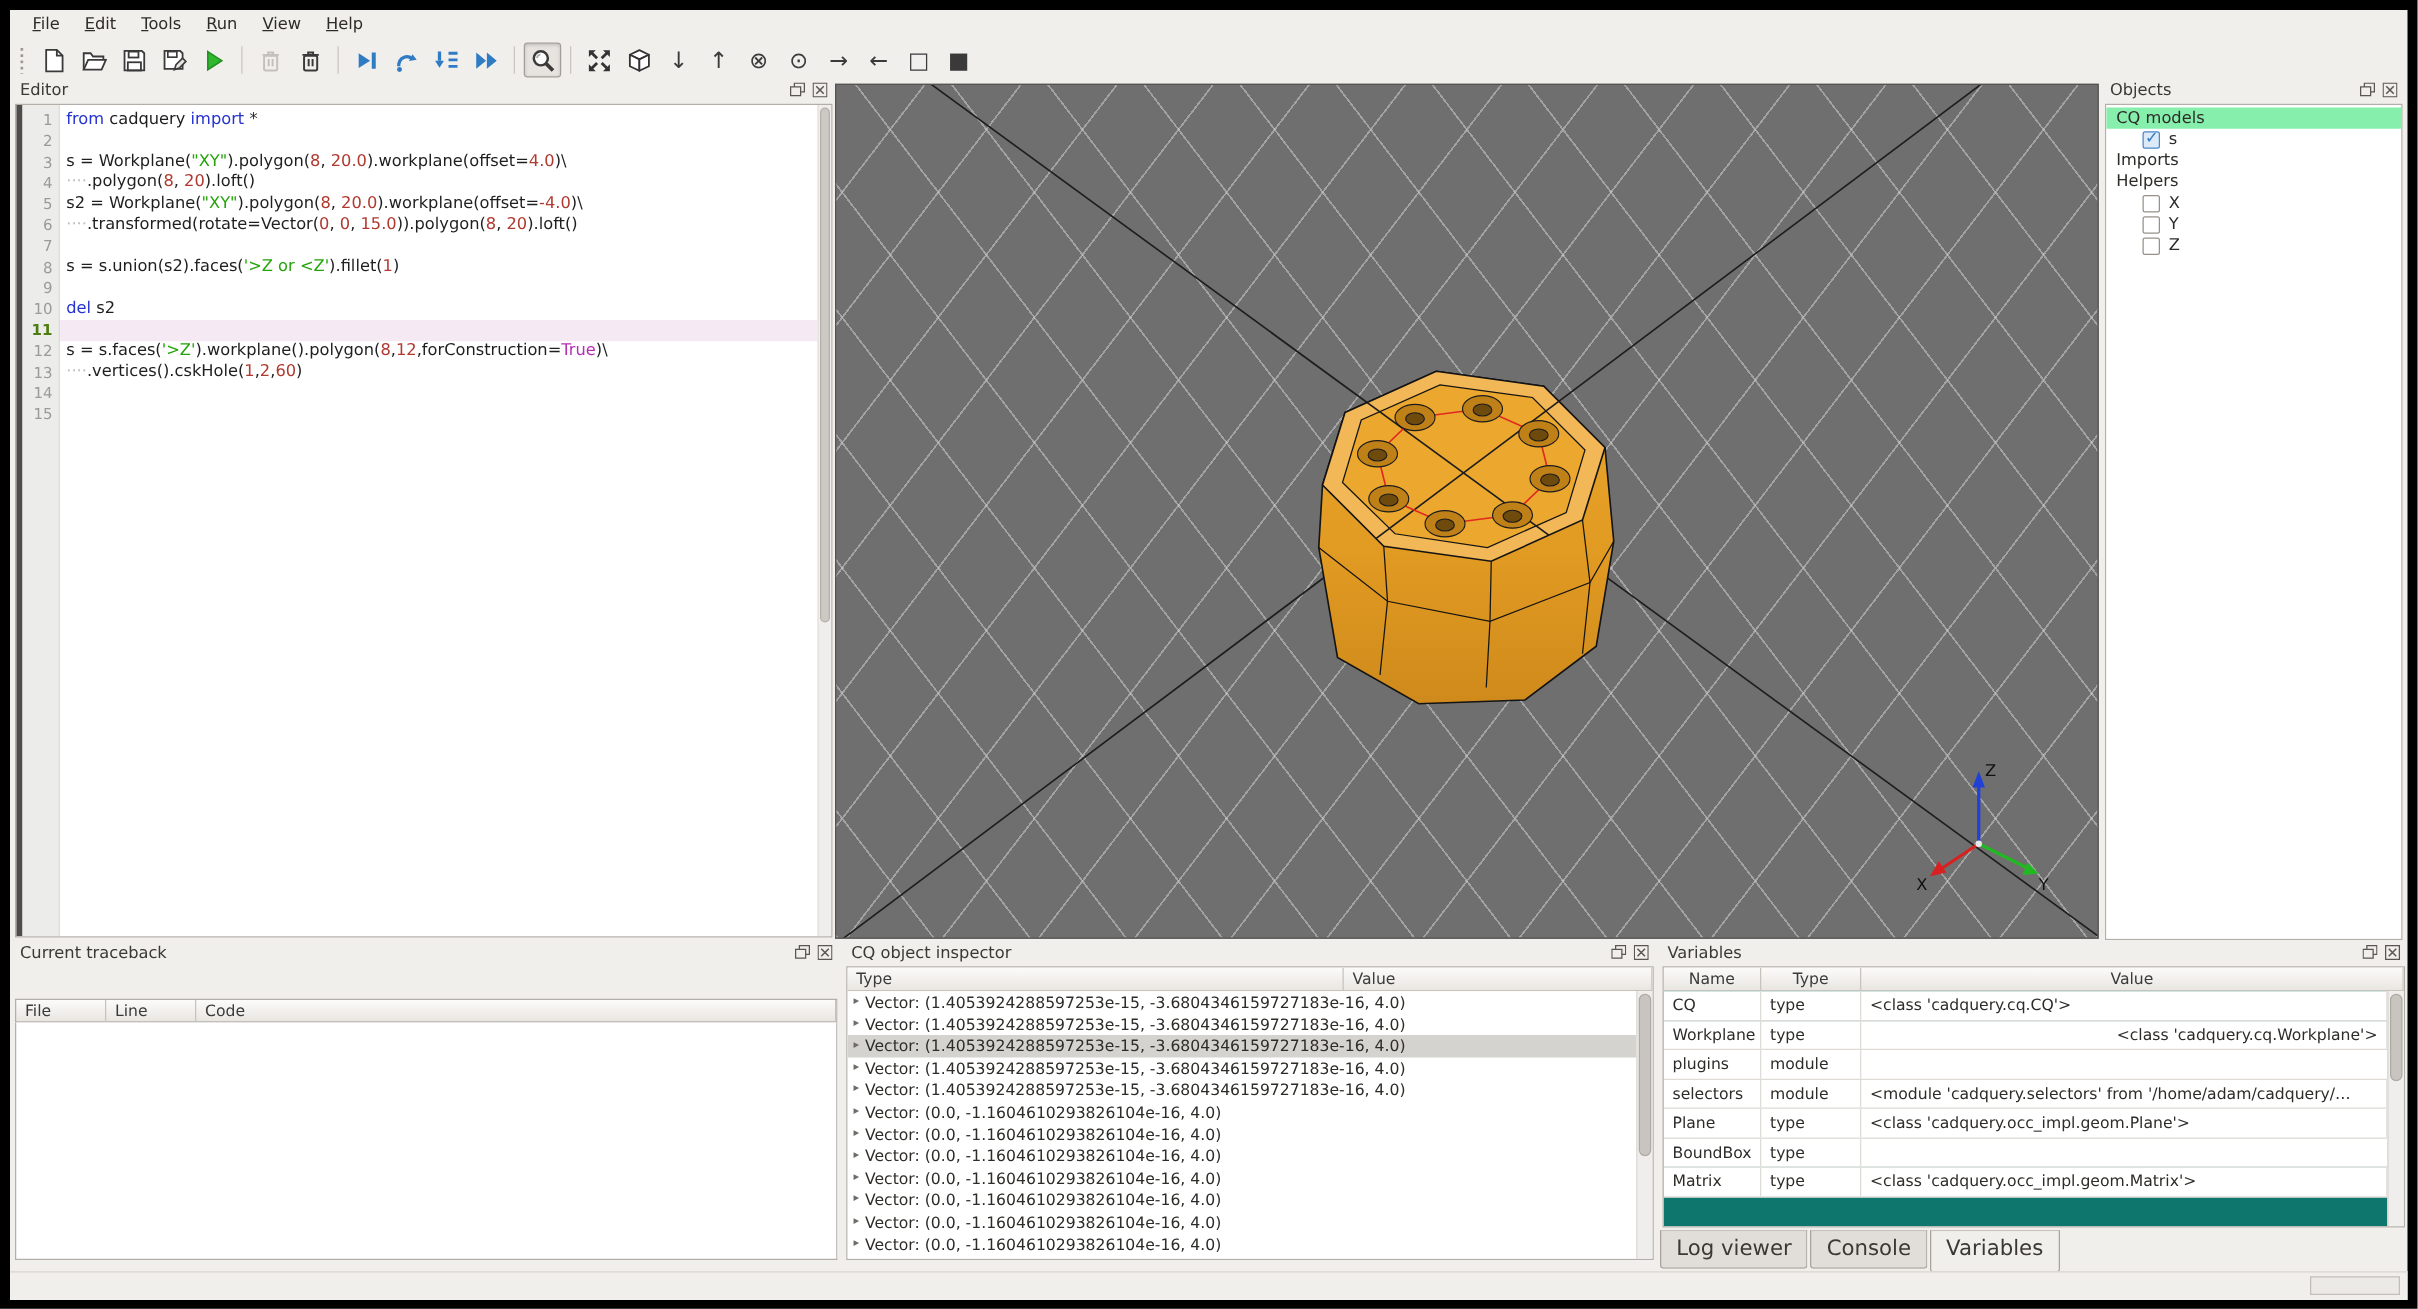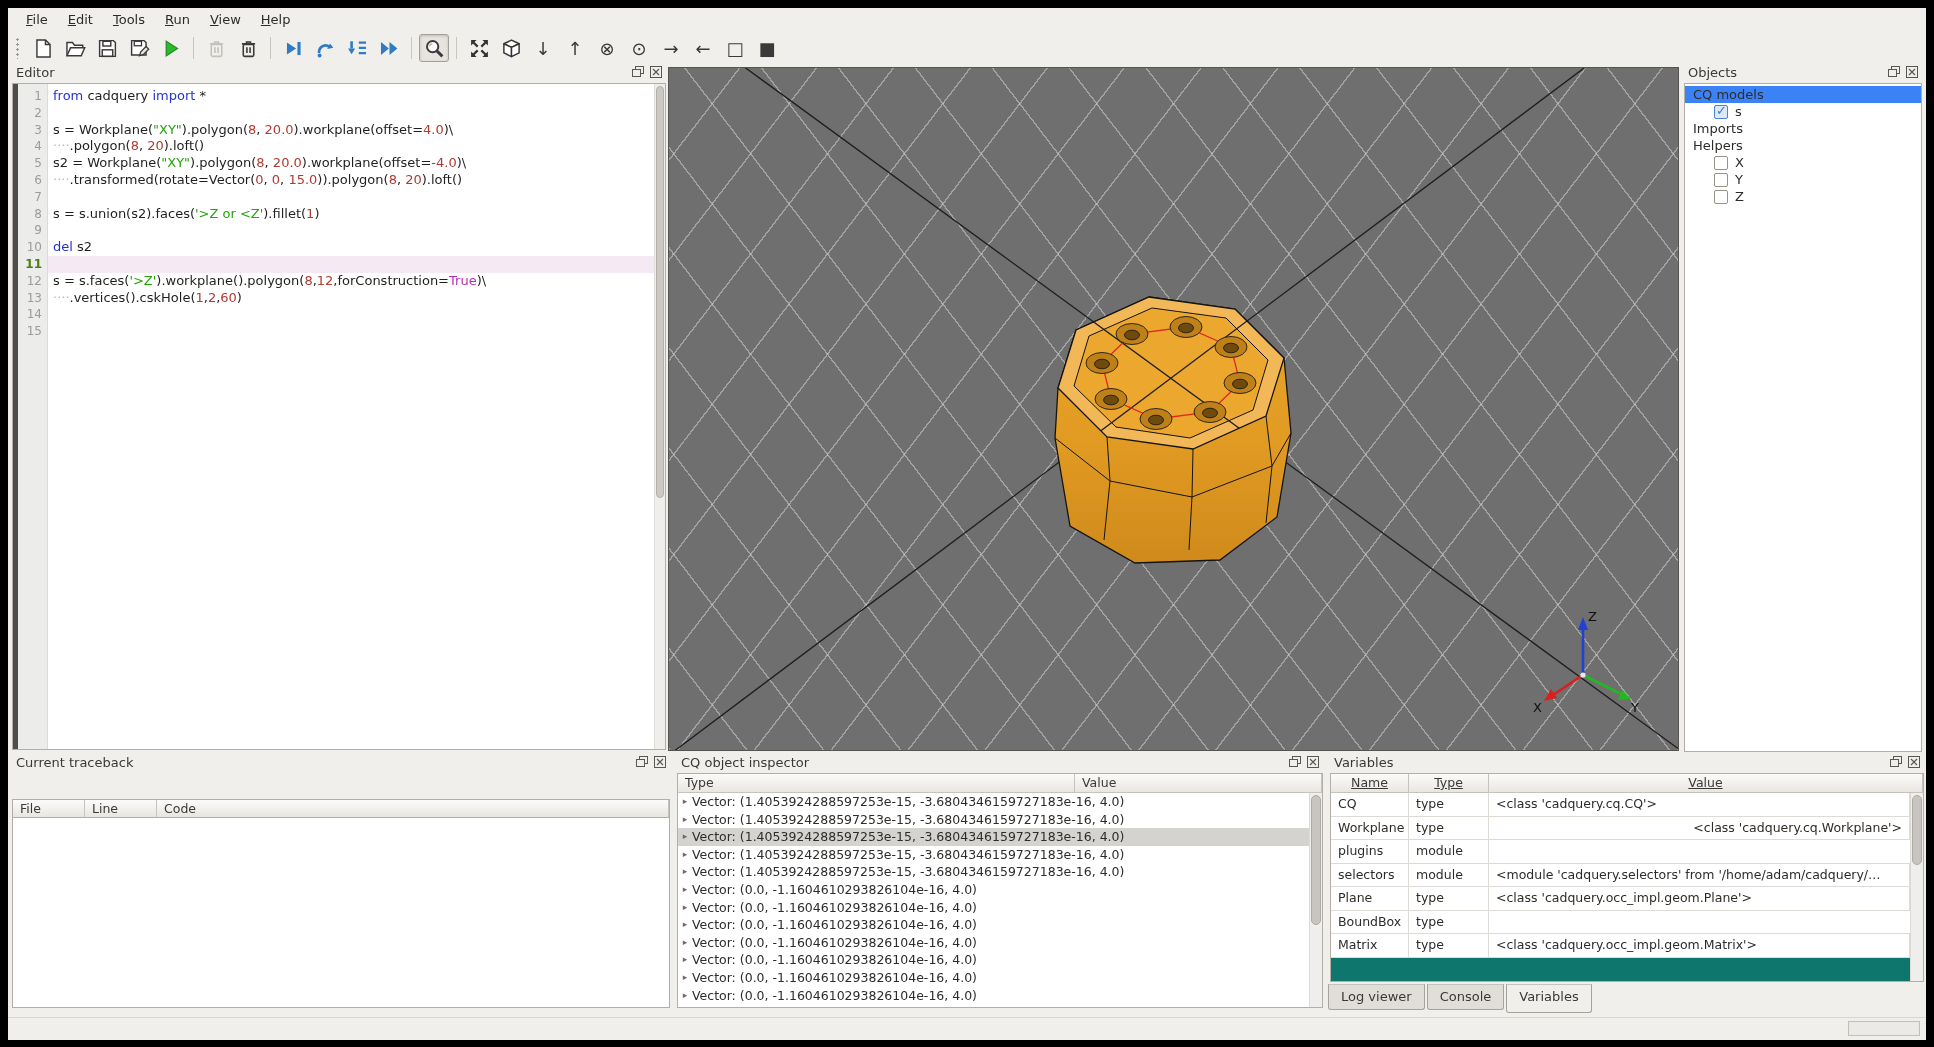--- a/index.html
+++ b/index.html
@@ -53,50 +53,50 @@
   #viewport { position:absolute; left:660px; top:59px; width:1011px; height:684px; background:#6f6f6f; border:1px solid #57544f; overflow:hidden; }
   #viewport .grid { position:absolute; inset:0;
     background-image:
       repeating-linear-gradient(52.5deg, rgba(212,212,212,.50) 0 1.4px, transparent 1.4px 61px),
       repeating-linear-gradient(-52.5deg, rgba(212,212,212,.50) 0 1.4px, transparent 1.4px 61px); }
   #viewport svg { position:absolute; inset:0; }
 
   
   .hdr { display:flex; height:19px; background:linear-gradient(#fcfbfa,#e9e6e1); border-bottom:1px solid #c6c2bc; font-size:12.5px; color:#3a3a3a; }
   .hc { padding:1px 7px; border-right:1px solid #c6c2bc; white-space:nowrap; overflow:hidden; }
-  .hc.center { text-align:center;text-decoration:underline; }
+  .hc.center { text-align:center; }
   .tbl-body { background:#fff; }
 
   
   #traceback-dock .hdr { margin-top:26px; }
 
   
   .insp-rows { position:absolute; top:19px; bottom:0; left:0; right:13px; background:#fff; }
   .insp-row { height:17.6px; line-height:17.6px; font-size:12.5px; white-space:nowrap; display:flex; align-items:center; }
   .insp-row .arr { color:#6f6b66; font-size:9px; width:14px; text-align:center; }
   .insp-row.sel { background:#d5d3d0; }
   .vscroll { position:absolute; top:19px; bottom:0; right:0; width:13px; background:#f0eeec; border-left:1px solid #ddd9d4; }
   .vthumb { position:absolute; left:1px; right:1px; background:#c8c5c0; border:1px solid #aeaaa4; border-radius:5px; }
 
   
   .var-row { display:flex; height:23.5px; line-height:22px; font-size:12.5px; background:#fff; border-bottom:1px solid #dedbd6; }
   .vc { padding:0 7px; border-right:1px solid #dedbd6; white-space:nowrap; overflow:hidden; }
 
   
   .tree { padding-top:2px; font-size:13px; background:#fff; position:absolute; inset:0; }
   .tree-row { height:17px; display:flex; align-items:center; padding-left:8px; }
-  .tree-row.group-hl { background:#3b82f6; }
+  .tree-row.group-hl { background:#86efac; }
   .tree-row.indent { padding-left:29px; }
   .cb { width:14px; height:14px; border:1px solid #969189; border-radius:2px; background:#fff; margin-right:7px; position:relative; flex:none; }
   .cb.checked { border-color:#4a86c8; background:#dce9f7; }
   .cb.checked::after { content:"✓"; position:absolute; left:1px; top:-3px; font-size:13px; font-weight:bold; color:#3b7ec6; }
 
   
   #tabbar { position:absolute; left:1320px; top:976px; height:30px; display:flex; align-items:flex-start; }
-  .tab { padding:4px 12px 5px; font-size:13px; border:1px solid #a7a39c; border-top:1px solid #c6c2bc; background:#e1ded9; margin-right:2px; border-radius:0 0 3px 3px; color:#3b3935; }
+  .tab { padding:4px 12px 5px; font-size:17px; border:1px solid #a7a39c; border-top:1px solid #c6c2bc; background:#e1ded9; margin-right:2px; border-radius:0 0 3px 3px; color:#3b3935; }
   .tab.active { background:#f1efec; padding-bottom:8px; }
 
   
   .statusbar { position:absolute; left:0; top:1009px; width:1918px; height:23px; background:#f1efec; border-top:1px solid #d9d5cf; }
   .status-grip { position:absolute; right:6px; top:3px; width:72px; height:15px; border:1px solid #c3bfb8; background:#eceae6; }
 </style>
 </head>
 <body>
 
 <div class="window">

